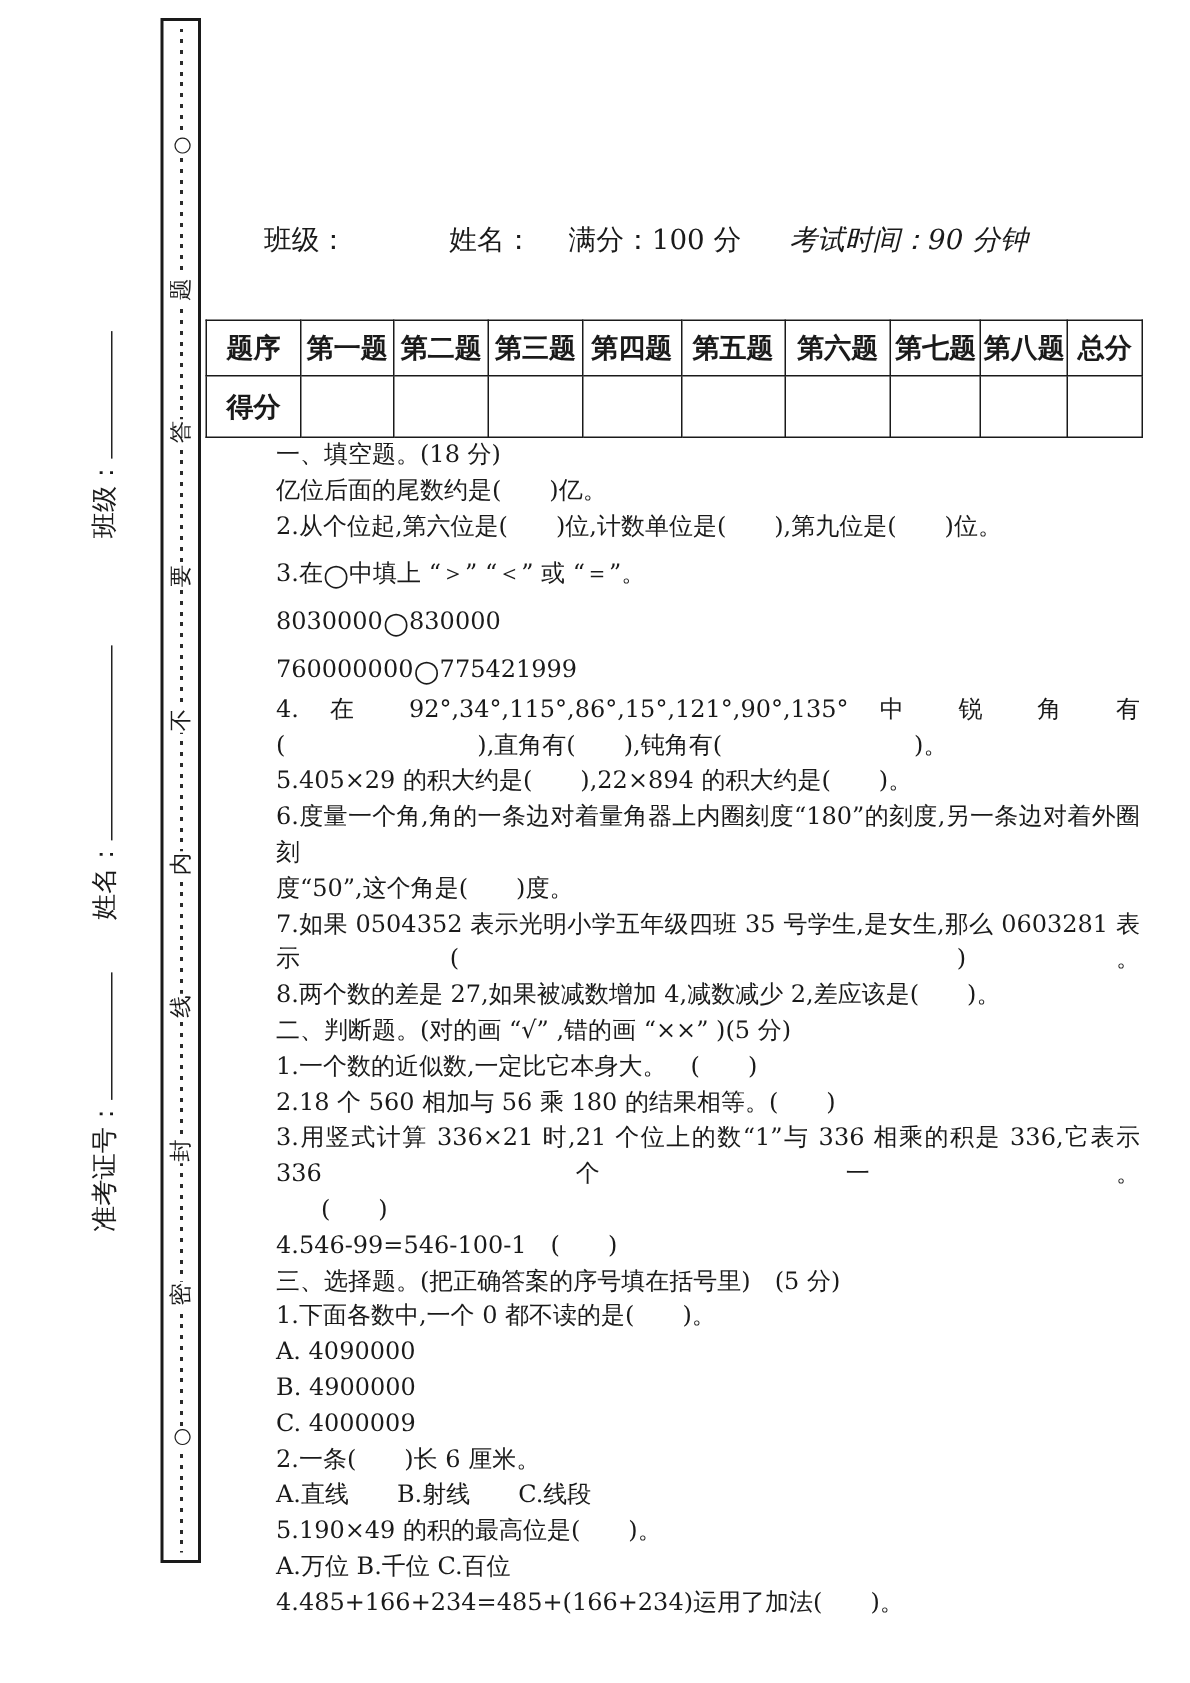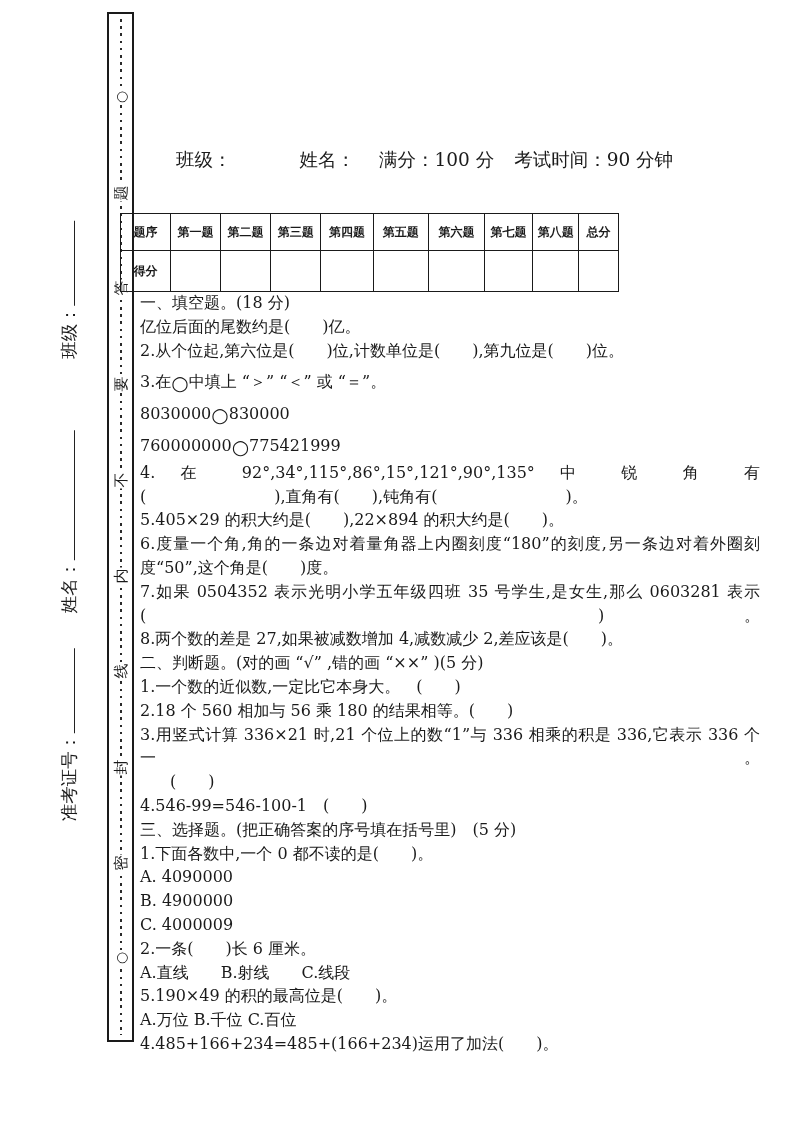--- a/index.html
+++ b/index.html
@@ -42,41 +42,41 @@
   .title {
     position:absolute; left:140px; width:622px; top:90px;
     font-size:29px; font-weight:700; text-align:center; letter-spacing:1px;
   }
   .info-row {
     position:absolute; left:176px; top:147px; width:600px;
     display:flex; font-size:18.5px; white-space:nowrap;
   }
   .info-row .info-item:nth-child(2) { margin-left:68px; }
   .info-row .info-item:nth-child(3) { margin-left:24px; }
-  .info-row .info-item:nth-child(4) { margin-left:20px; }
+  .info-row .info-item:nth-child(4) { margin-left:32px;font-style:italic; }
 
   
   .score-table {
-    position:absolute; left:120px; top:213px; width:499px;
-    border-collapse:collapse; table-layout:fixed; font-size:12px;
+    position:absolute; left:137px; top:213px; width:625px;
+    border-collapse:collapse; table-layout:fixed; font-size:18px;
   }
   .score-table th, .score-table td {
     border:1.5px solid #1a1a1a; text-align:center; vertical-align:middle;
     padding:0; font-weight:bold; overflow:hidden;
   }
   .score-table tr:nth-child(1) th { height:36px; }
   .score-table tr:nth-child(2) th, .score-table tr:nth-child(2) td { height:40px; }
   .score-table .bold { font-weight:700; }
 
   
   .body-text {
     position:absolute; left:140px; top:291px; width:620px;
     font-size:16px;
   }
-  .ln { line-height:23.8px; min-height:23.8px; white-space:pre-wrap; }
+  .ln { line-height:23.8px; min-height:23.8px; white-space:pre-wrap;margin-left:44px; }
   .ln.gap  { margin-top:8px; }
   .ln.gap3 { margin-top:3px; }
   .ln.justify { text-align:justify; text-align-last:justify; }
   .ln.indent { padding-left:30px; }
   .circle-ph {
     font-size:20px; line-height:0; vertical-align:-3px;
     font-family:"DejaVu Sans","Liberation Sans",sans-serif;
   }
 </style>
 </head>

